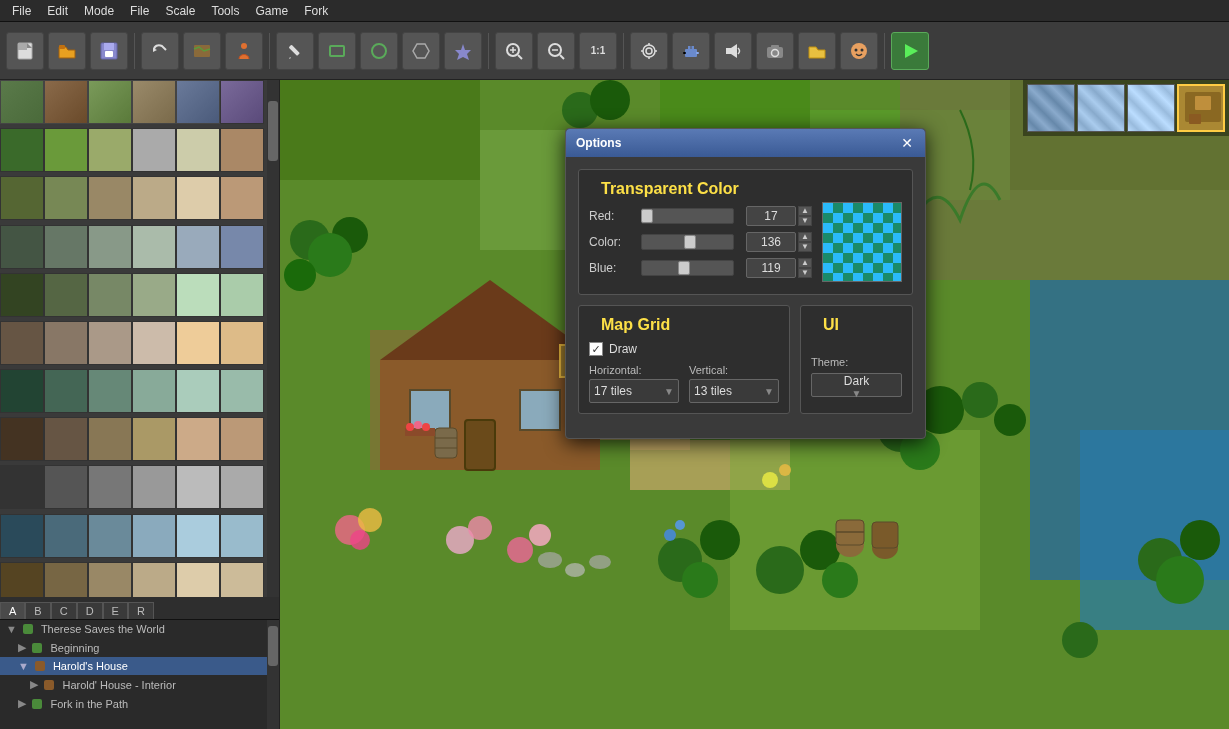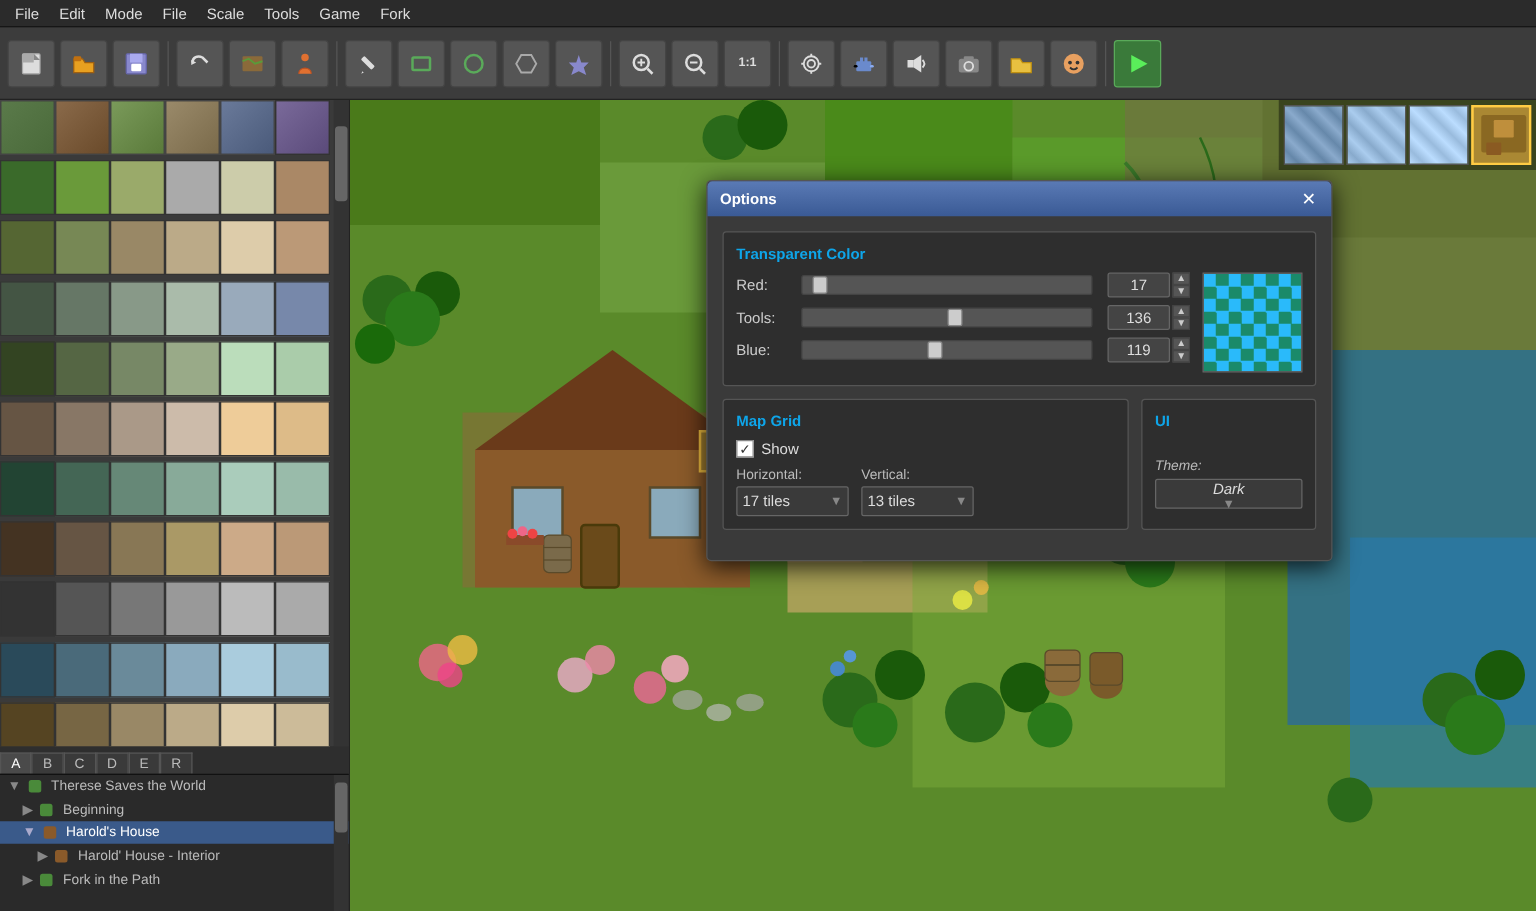--- a/index.html
+++ b/index.html
@@ -156,23 +156,23 @@
       right: 0;
       display: flex;
       gap: 2px;
       padding: 4px;
       background: rgba(0,0,0,0.3);
     }
 
     
     #options-dialog {
       position: absolute;
-      top: 64px;
+      top: 48px;
       left: 285px;
-      width: 501px;
+      width: 361px;
       background: #3a3a3a;
       border: 1px solid #555;
       border-radius: 4px;
       box-shadow: 0 4px 20px rgba(0,0,0,0.8);
       z-index: 100;
     }
     .dialog-titlebar {
       background: linear-gradient(180deg, #5a7ab5 0%, #3a5a95 100%);
       padding: 6px 10px;
       display: flex;
@@ -195,24 +195,25 @@
       display: flex;
       align-items: center;
       justify-content: center;
     }
 
     .dialog-body {
       padding: 12px;
     }
 
     .section-title {
-      font-size: 12px;
+      font-size: 16px;
       font-weight: bold;
-      color: #0ea5e9;
+      color: #fde047;
       margin-bottom: 8px;
+      margin-left: 12px;
     }
 
     
     #transparent-color-section {
       background: #2e2e2e;
       border: 1px solid #555;
       border-radius: 3px;
       padding: 10px;
       margin-bottom: 10px;
       display: flex;
@@ -881,21 +882,21 @@
               <div class="slider-input-group">
                 <input class="slider-input" type="text" value="17" style="width: 50px; height: 20px; background: rgb(68, 68, 68); border: 1px solid rgb(102, 102, 102); color: rgb(221, 221, 221); text-align: center; font-size: 12px;">
                 <div class="spinner-buttons">
                   <button class="spinner-btn">▲</button>
                   <button class="spinner-btn">▼</button>
                 </div>
               </div>
             </div>
 
             <div class="slider-row">
-              <span class="slider-label">Tools:</span>
+              <span class="slider-label">Color:</span>
               <div class="slider-track">
                 <div class="slider-thumb" style="left:53%;"></div>
               </div>
               <div class="slider-input-group">
                 <input class="slider-input" type="text" value="136" style="width: 50px; height: 20px; background: rgb(68, 68, 68); border: 1px solid rgb(102, 102, 102); color: rgb(221, 221, 221); text-align: center; font-size: 12px;">
                 <div class="spinner-buttons">
                   <button class="spinner-btn">▲</button>
                   <button class="spinner-btn">▼</button>
                 </div>
               </div>
@@ -921,21 +922,21 @@
                margin-top:22px;align-self:flex-start;">
           </div>
         </div>
 
         <div class="dialog-lower">
 
           <div id="map-grid-section">
             <div class="section-title">Map Grid</div>
             <div class="checkbox-row">
               <div class="checkbox">✓</div>
-              <span>Show</span>
+              <span>Draw</span>
             </div>
             <div class="grid-dropdowns">
               <div class="dropdown-group">
                 <span class="dropdown-label">Horizontal:</span>
                 <div class="dropdown-select">
                   <span>17 tiles</span>
                   <span class="dropdown-arrow">▼</span>
                 </div>
               </div>
               <div class="dropdown-group">
@@ -943,21 +944,21 @@
                 <div class="dropdown-select">
                   <span>13 tiles</span>
                   <span class="dropdown-arrow">▼</span>
                 </div>
               </div>
             </div>
           </div>
 
           <div id="ui-section">
             <div class="section-title">UI</div>
-            <div style="margin-top:21px;font-style:italic;">
+            <div style="margin-top:21px;">
               <span class="dropdown-label">Theme:</span>
               <div class="theme-dropdown" style="margin-top:4px;flex-direction:column;">
                 <span>Dark</span>
                 <span class="dropdown-arrow">▼</span>
               </div>
             </div>
           </div>
         </div>
 
       </div>

